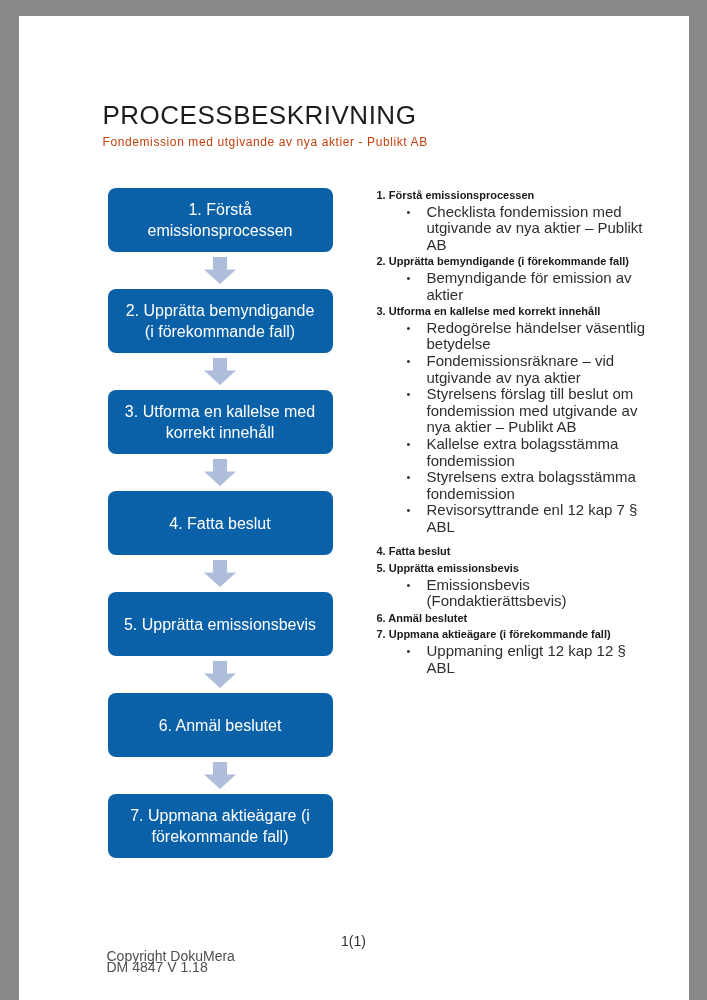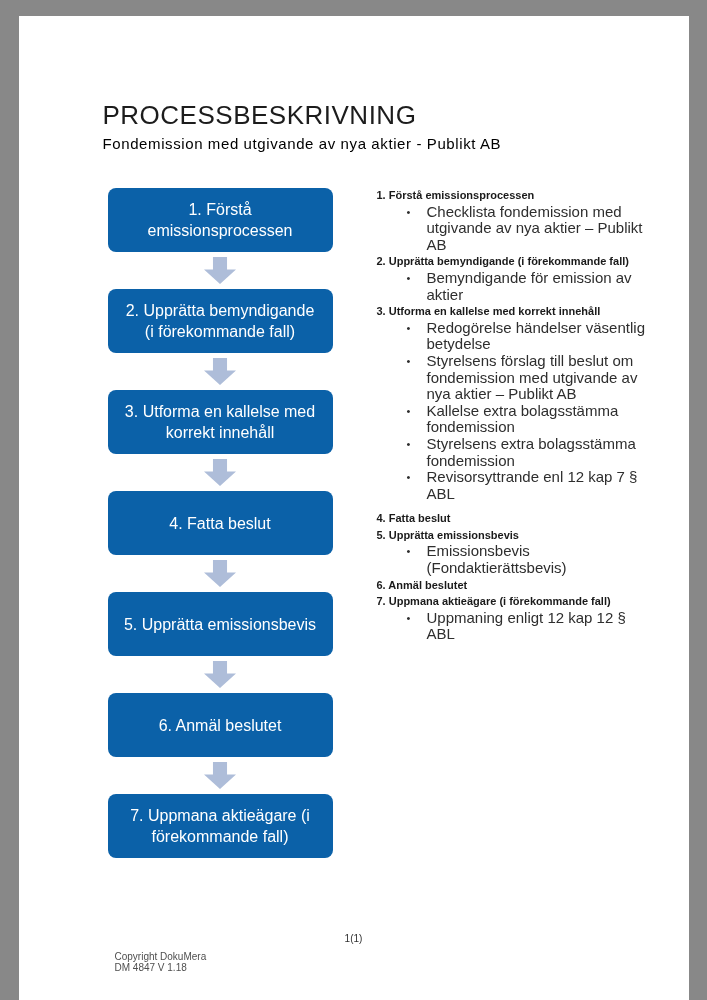--- a/index.html
+++ b/index.html
@@ -17,23 +17,23 @@
   .doc-title {
     margin: 0;
     font-size: 26px;
     font-weight: 400;
     letter-spacing: 0.5px;
     color: #1c1c1c;
     line-height: 30px;
   }
   .doc-subtitle {
     margin-top: 5px;
-    font-size: 15px;
+    font-size: 12px;
     letter-spacing: 0.6px;
-    color: #000000;
+    color: #c2410c;
   }
   
   .flowchart { position: absolute; left: 89px; top: 172px; width: 225px; }
   .step-box {
     height: 64px;
     background: #0b61a8;
     border-radius: 8px;
     color: #ffffff;
     display: flex;
     align-items: center;
@@ -83,28 +83,28 @@
     left: 30px;
     top: 0;
     font-size: 11px;
   }
   
   .page-number {
     position: absolute;
     left: 0; right: 0;
     top: 917px;
     text-align: center;
-    font-size: 10px;
+    font-size: 14px;
     color: #303030;
   }
   .doc-footer {
     position: absolute;
-    left: 96px;
+    left: 88px;
     top: 935px;
-    font-size: 10px;
+    font-size: 14px;
     line-height: 11px;
     color: #4f4f4f;
   }
 </style>
 </head>
 <body>
 
 <div class="page">
 
   <header class="doc-header">
@@ -167,20 +167,21 @@
       <div class="sec-title">2. Upprätta bemyndigande (i förekommande fall)</div>
       <ul>
         <li>Bemyndigande för emission av aktier</li>
       </ul>
     </section>
 
     <section>
       <div class="sec-title">3. Utforma en kallelse med korrekt innehåll</div>
       <ul>
         <li>Redogörelse händelser väsentlig betydelse</li>
+        <li>Fondemissionsräknare – vid utgivande av nya aktier</li>
         <li>Styrelsens förslag till beslut om fondemission med utgivande av nya aktier – Publikt AB</li>
         <li>Kallelse extra bolagsstämma fondemission</li>
         <li>Styrelsens extra bolagsstämma fondemission</li>
         <li>Revisorsyttrande enl 12 kap 7 § ABL</li>
       </ul>
     </section>
 
     <section class="gap-top">
       <div class="sec-title">4. Fatta beslut</div>
     </section>

